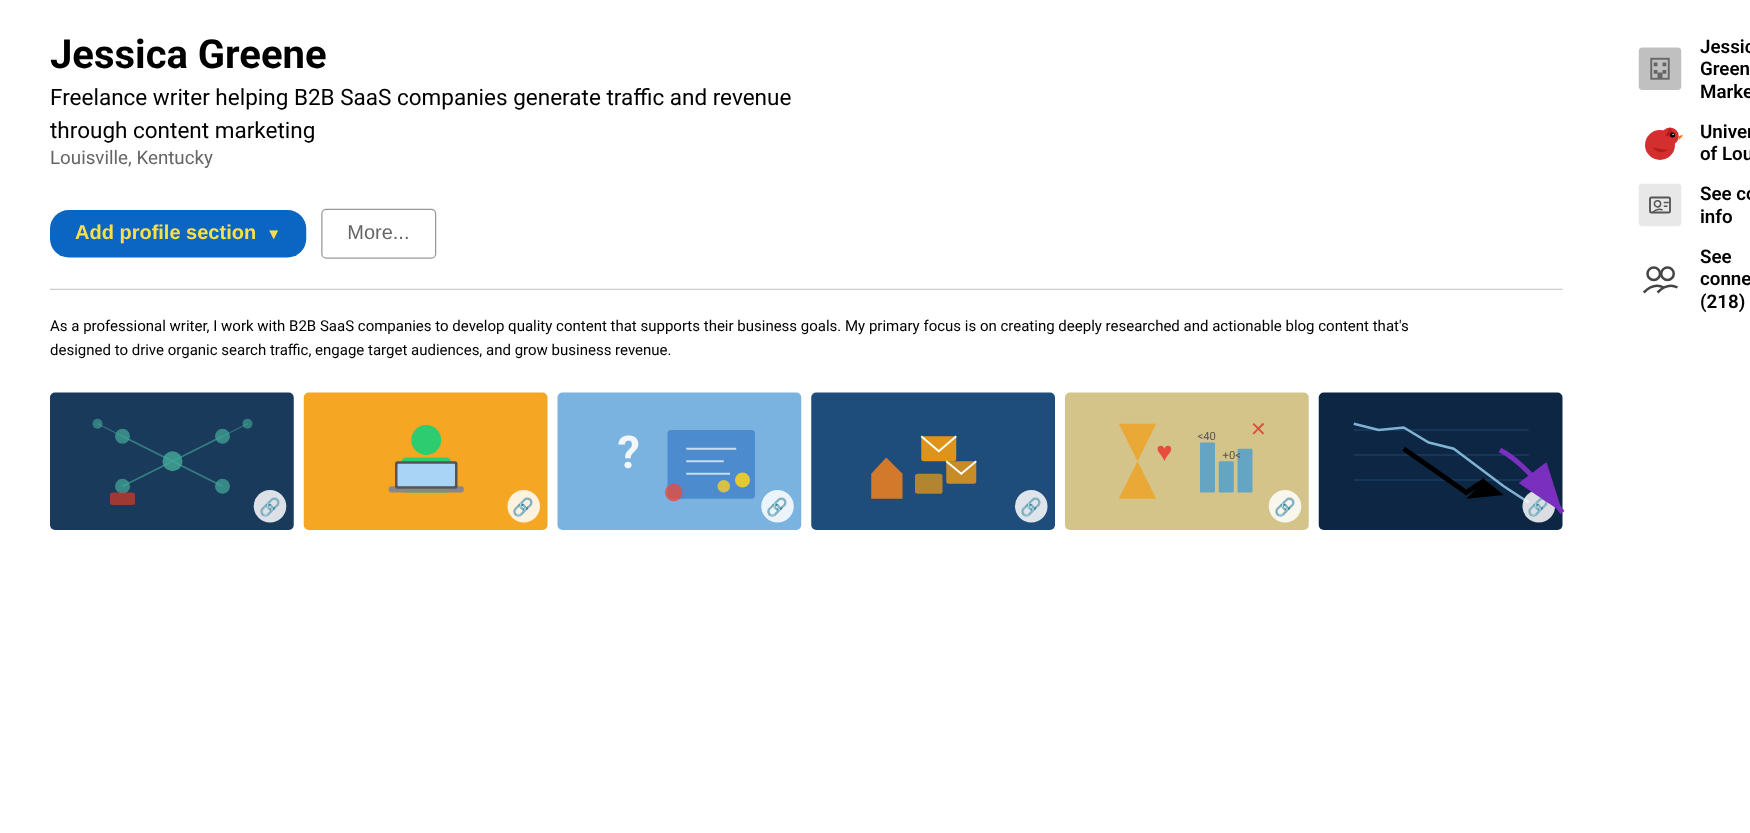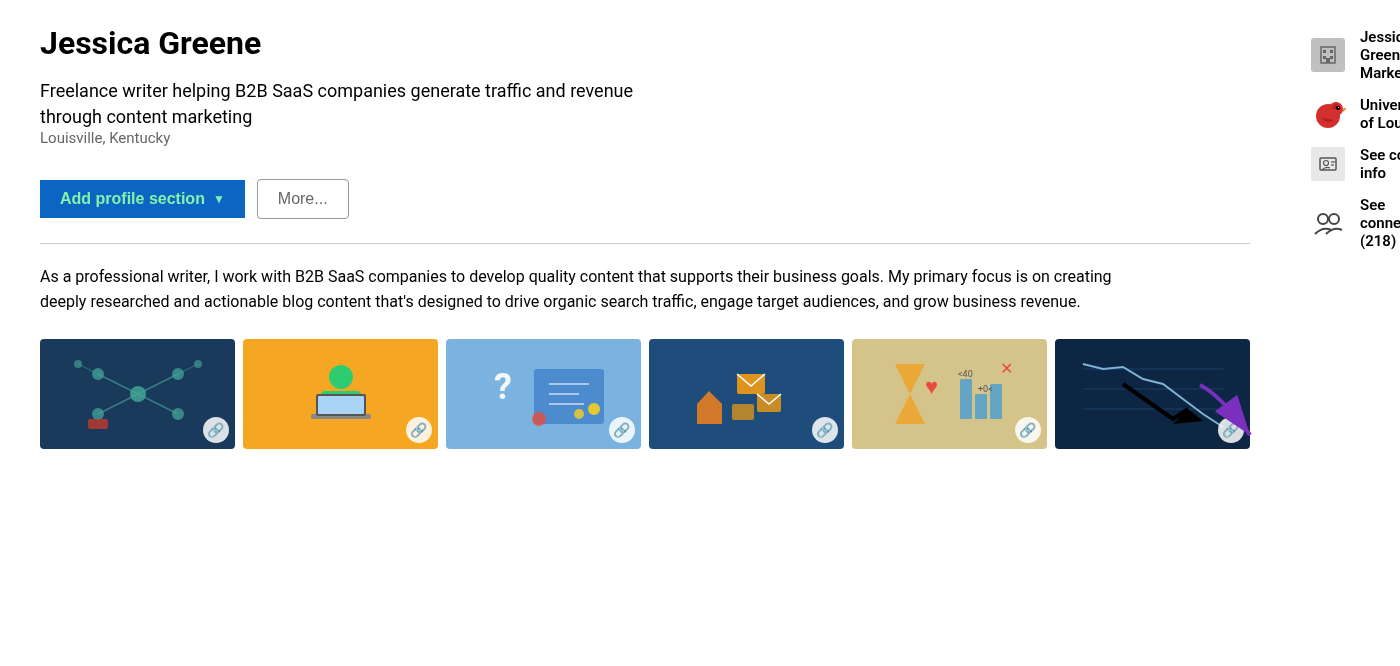--- a/index.html
+++ b/index.html
@@ -24,21 +24,21 @@
 
     .right-column {
       width: 340px;
       padding-top: 4px;
     }
 
     .profile-name {
       font-size: 32px;
       font-weight: 700;
       color: #000;
-      margin-bottom: 16px;
+      margin-bottom: 4px;
       line-height: 1.2;
     }
 
     .profile-headline {
       font-size: 18px;
       color: #000;
       margin-bottom: 0;
       line-height: 1.4;
       max-width: 620px;
     }
@@ -51,23 +51,23 @@
 
     .action-buttons {
       display: flex;
       gap: 12px;
       margin-bottom: 24px;
       align-items: center;
     }
 
     .btn-add-profile {
       background: #0a66c2;
-      color: #86efac;
+      color: #fde047;
       border: none;
-      border-radius: 0;
+      border-radius: 15px;
       padding: 10px 20px;
       font-size: 16px;
       font-weight: 600;
       cursor: pointer;
       display: flex;
       align-items: center;
       gap: 8px;
     }
 
     .btn-add-profile .chevron {
@@ -85,21 +85,21 @@
       cursor: pointer;
     }
 
     .divider {
       border: none;
       border-top: 1px solid #ccc;
       margin: 8px 0 20px 0;
     }
 
     .about-text {
-      font-size: 16px;
+      font-size: 12px;
       color: #000;
       line-height: 1.6;
       max-width: 1100px;
       margin-bottom: 24px;
     }
 
     .thumbnail-item {
       position: relative;
       width: 195px;
       height: 110px;

